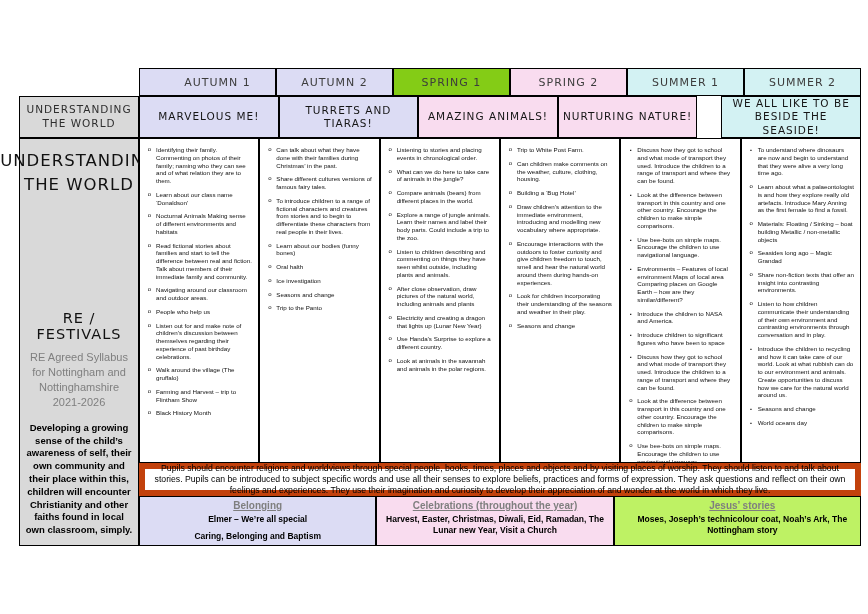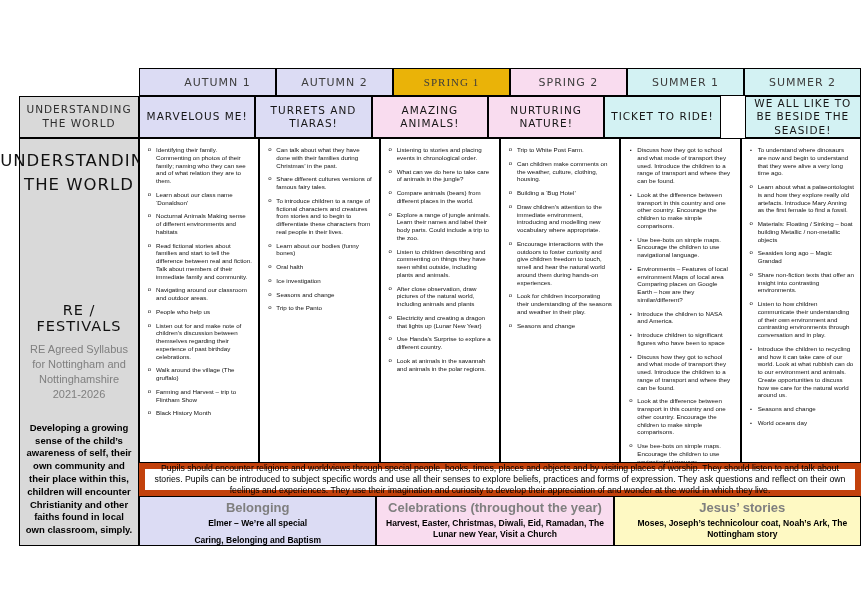--- a/index.html
+++ b/index.html
@@ -38,68 +38,67 @@
     font-size:10.5px; color:#2e2e2e; padding:2px 6px; line-height:1.3;
   }
   .left-panel {
     grid-column:1; grid-row:3 / 6; background:#d9d9d9; border:1px solid #000;
     display:flex; flex-direction:column; align-items:center; text-align:center;
     padding:10px 4px 8px 4px;
   }
   .left-title { font-size:16.5px; color:#111; line-height:1.45; }
   .left-spacer { flex:1 1 auto; }
   .left-subtitle { font-size:14.5px; color:#111; margin-bottom:8px; }
-  .left-syllabus { font-size:11px; color:#7f7f7f; line-height:1.35; margin-bottom:20px; }
+  .left-syllabus { font-size:11px; color:#7f7f7f; line-height:1.35; margin-bottom:12px; }
   .left-desc { font-size:9.5px; font-weight:700; color:#000; line-height:1.35; padding:0 1px; }
   .content-col {
     flex:1 1 0; border:1px solid #000; background:#fff; overflow:hidden;
     padding:7px 3px 2px 3px;
   }
   .bullet-item { display:flex; margin-bottom:6px; }
   .bullet-marker { width:13px; flex:0 0 13px; text-align:center; font-size:6px; line-height:1.25; color:#111; }
   .bullet-marker.dot { font-size:5px; padding-top:1px; }
   .bullet-text { flex:1 1 auto; font-size:6.2px; line-height:1.25; color:#111; padding-right:3px; }
   .re-paragraph {
     grid-column:2; grid-row:4; border:6px solid #c2410c; background:#fff;
     display:flex; align-items:center; justify-content:center; text-align:center;
     font-size:8.7px; line-height:1.25; padding:2px 8px; color:#000;
   }
   .re-cell {
     border:1px solid #000; display:flex; flex-direction:column; align-items:center;
     text-align:center; padding:3px 6px; overflow:hidden;
   }
   .re-cell-2 { flex:2 1 0; }
-  .re-header { font-size:13px; color:#7f7f7f; font-weight:600; margin-bottom:3px; }
+  .re-header { font-size:10px; color:#7f7f7f; font-weight:600; margin-bottom:3px;text-decoration:underline; }
   .re-line { font-size:8.5px; font-weight:600; color:#000; line-height:1.3; margin-bottom:6px; }
 </style>
 </head>
 <body>
 
 <div class="sheet">
   <div class="curriculum">
 
     <div class="corner"></div>
 
     <div class="strip strip-terms">
         <div class="term-cell display-font" style="background: rgb(220, 220, 244); padding-left: 20px;">Autumn 1</div>
         <div class="term-cell display-font" style="background: rgb(220, 220, 244);">Autumn 2</div>
-        <div class="term-cell display-font" style="background: #eab308; font-family: Liberation Serif, serif;">Spring 1</div>
+        <div class="term-cell display-font" style="background: #84cc16;">Spring 1</div>
         <div class="term-cell display-font" style="background: rgb(249, 220, 239);">Spring 2</div>
         <div class="term-cell display-font" style="background: rgb(211, 242, 243);">Summer 1</div>
         <div class="term-cell display-font" style="background: rgb(211, 242, 243);">Summer 2</div>
       </div>
 
     <div class="uw-header display-font">Understanding the world</div>
 
     <div class="strip strip-topics">
         <div class="topic-cell display-font" style="background: rgb(220, 220, 244);">Marvelous me!</div>
         <div class="topic-cell display-font" style="background: rgb(220, 220, 244);">Turrets and tiaras!</div>
         <div class="topic-cell display-font" style="background: rgb(249, 220, 239);">Amazing Animals!</div>
         <div class="topic-cell display-font" style="background: rgb(249, 220, 239);">Nurturing nature!</div>
-        <div class="topic-cell display-font" style="background: rgb(211, 242, 243);">Ticket to Ride!</div>
         <div class="topic-cell display-font" style="background: rgb(211, 242, 243); margin-left: 24px;">We all like to be beside the seaside!</div>
       </div>
 
     <div class="left-panel">
       <div class="left-title display-font">Understanding the world</div>
       <div class="left-spacer"></div>
       <div class="left-subtitle display-font">RE / Festivals</div>
       <div class="left-syllabus">RE Agreed Syllabus for Nottingham and Nottinghamshire 2021-2026</div>
       <div class="left-desc">Developing a growing sense of the child’s awareness of self, their own community and their place within this, children will encounter Christianity and other faiths found in local own classroom, simply.</div>
     </div>
@@ -332,20 +331,20 @@
     <div class="strip strip-recells">
         <div class="re-cell re-cell-2" style="background: rgb(220, 220, 244);">
           <div class="re-header">Belonging</div>
           <div class="re-line">Elmer – We’re all special</div>
           <div class="re-line">Caring, Belonging and Baptism</div>
         </div>
         <div class="re-cell re-cell-2" style="background: rgb(249, 220, 239);">
           <div class="re-header">Celebrations (throughout the year)</div>
           <div class="re-line">Harvest, Easter, Christmas, Diwali, Eid, Ramadan, The Lunar new Year, Visit a Church</div>
         </div>
-        <div class="re-cell re-cell-2" style="background: #fef9c3; padding-left: 16px;">
+        <div class="re-cell re-cell-2" style="background: #bef264; padding-left: 16px;">
           <div class="re-header">Jesus’ stories</div>
           <div class="re-line">Moses, Joseph’s technicolour coat, Noah’s Ark, The Nottingham story</div>
         </div>
       </div>
 
   </div>
 </div>
 
 </body></html>

